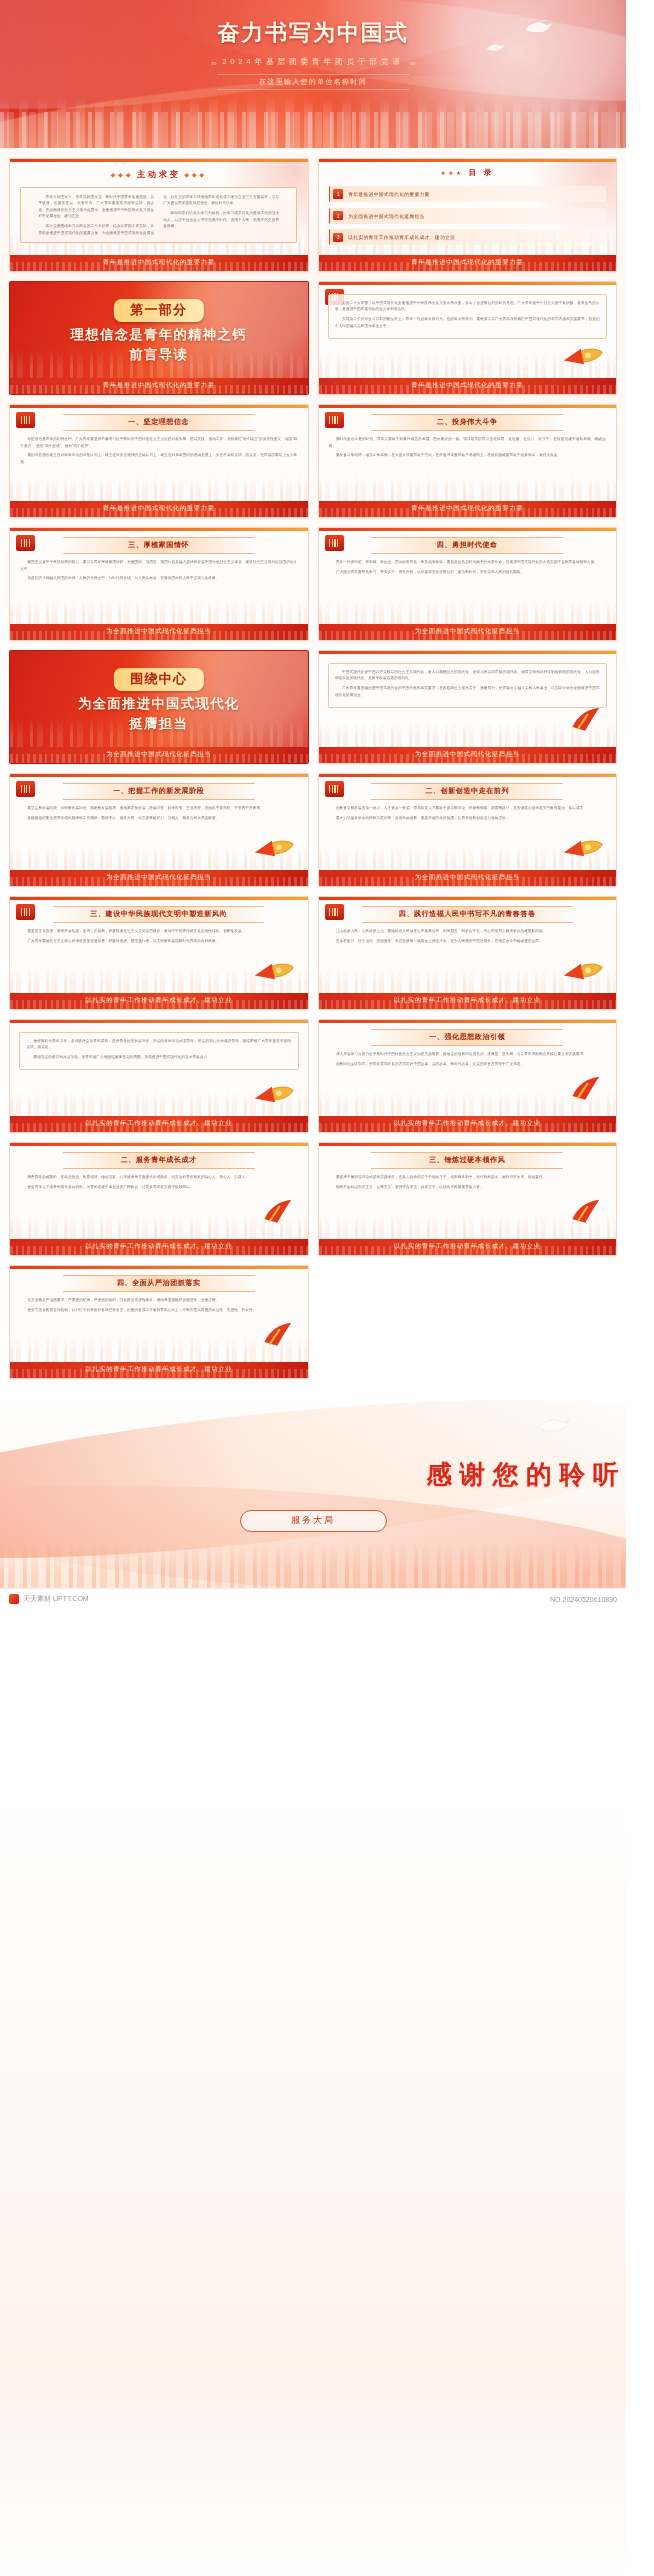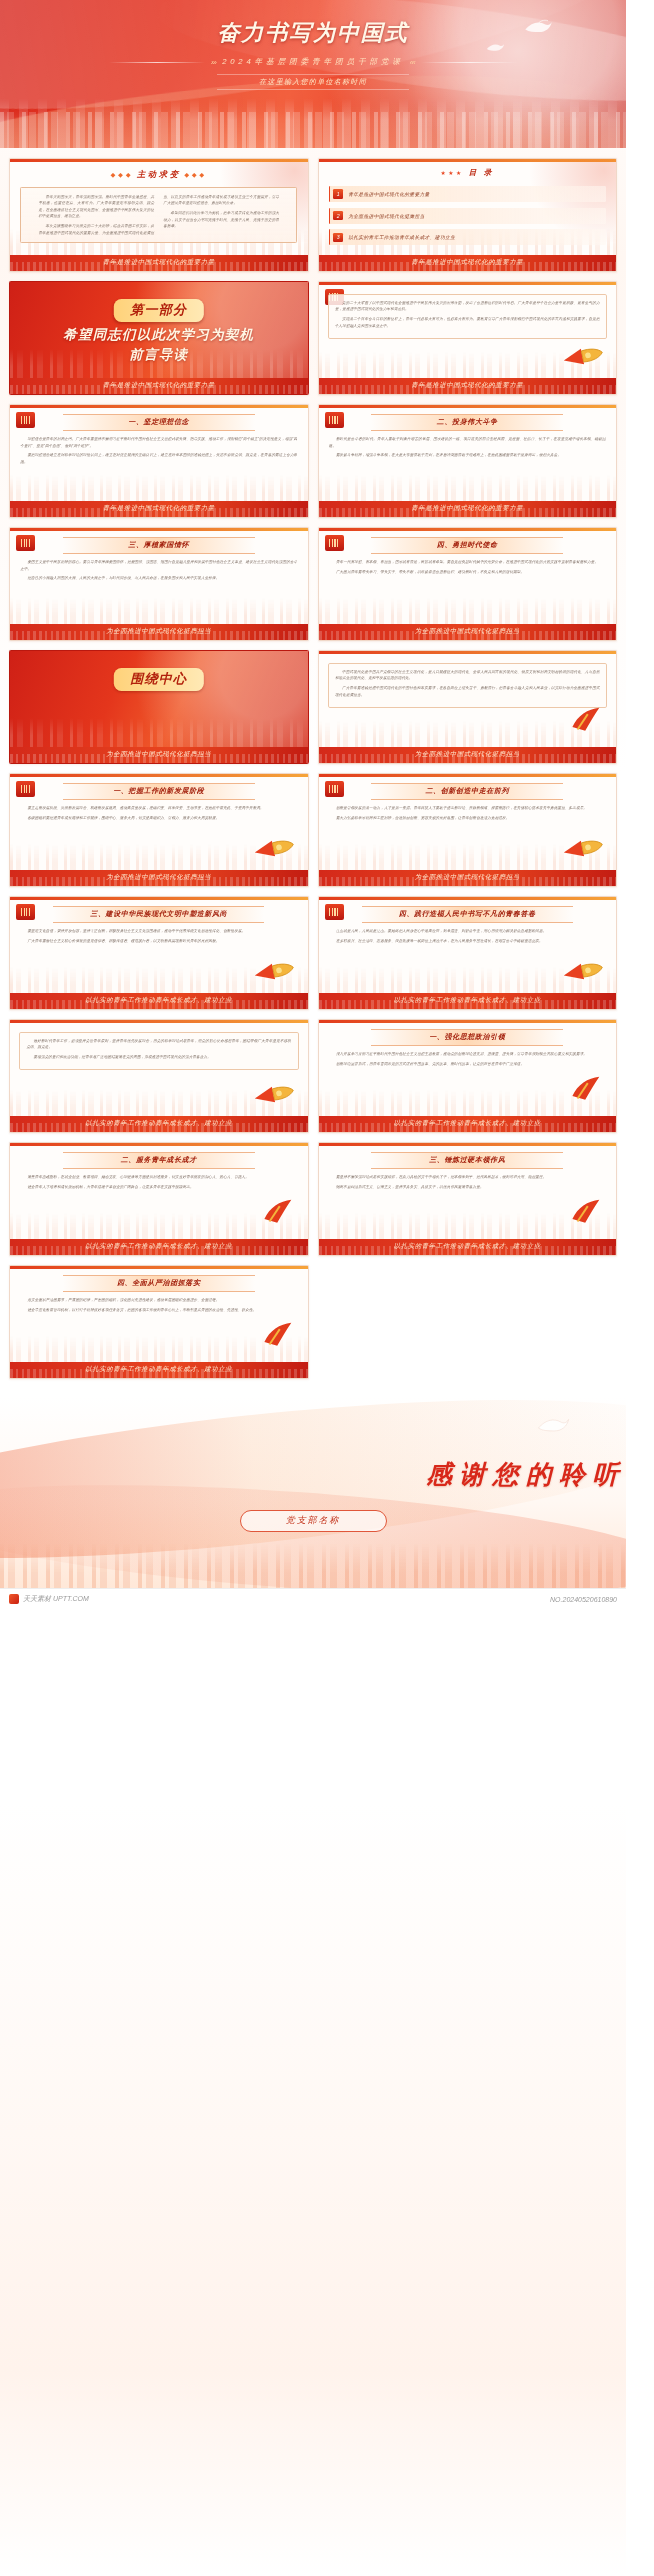--- a/index.html
+++ b/index.html
@@ -8,21 +8,20 @@
     font-family: "Liberation Sans", "DejaVu Sans", sans-serif;
     background: #ffffff;
     color: #333;
   }
   .page {
     width: 626px;
     min-height: 2576px;
     background: linear-gradient(180deg,#fff 0%,#fff7f2 10%,#fff 30%,#fff 70%,#fff3ec 92%,#ffffff 100%);
     position: relative;
     overflow: hidden;
-    font-style: italic;
   }
 
   
   .cover {
     position: relative;
     height: 148px;
     background:
       radial-gradient(circle at 86% 18%, rgba(255,255,255,.55) 0 14%, rgba(255,255,255,0) 40%),
       linear-gradient(115deg,#d62118 0%,#e4301b 28%,#f0482a 48%,#e02b17 70%,#c4170f 100%);
     overflow: hidden;
@@ -58,21 +57,21 @@
   .cover-title {
     position: relative; z-index: 4; text-align: center; padding-top: 19px;
     color: #fff7e8;
     font-family: "DejaVu Sans", "Liberation Sans", sans-serif;
     font-weight: bold; letter-spacing: 1.9px; line-height: 1.28;
   }
   .cover-title .l1 { font-size: 22px; text-shadow: 0 1.3px 3.2px rgba(120,10,0,.55); }
   .cover-title .l2 { font-size: 22px; color:#ffe9b8; text-shadow: 0 1.3px 3.2px rgba(120,10,0,.55); }
   .cover-sub {
     position: relative; z-index: 4; margin: 10.2px auto 0; width: 409px;
-    display: flex; align-items: center; justify-content: center; gap: 6px;
+    display: flex; align-items: flex-end; justify-content: center; gap: 6px;
     color: #ffe2c0; font-size: 7.7px; letter-spacing: 3.8px;
   }
   .cover-sub .line { flex: 1; height: 0.6px; background: linear-gradient(90deg, rgba(255,255,255,0), rgba(255,255,255,.75), rgba(255,255,255,0)); }
   .cover-sub .chev { font-size: 7px; color:#ffd9a6; letter-spacing: -0.6px; }
   .cover-note {
     position: relative; z-index: 4; margin: 6.4px auto 0; width: 192px; text-align:center;
     color:#ffe9c9; font-size: 7px; letter-spacing: 1.3px; padding: 1.9px 0;
     border-top: 0.6px solid rgba(255,255,255,.35); border-bottom: 0.6px solid rgba(255,255,255,.35);
   }
   .dove { position:absolute; z-index:5; color:#fff; opacity:.9; }
@@ -350,21 +349,21 @@
       </div>
       <div class="citybg"></div>
       <div class="footer">
           <span>青年是推进中国式现代化的重要力量</span>
         </div>
     </div>
 
     <div class="slide chapter">
       <div class="tag">第一部分</div>
       <div class="ctitle">
-        <div>希望同志们以此次学习为契机</div>
+        <div>理想信念是青年的精神之钙</div>
         <div>前言导读</div>
       </div>
       <div class="skyline2"></div>
       <div class="footer">
           <span>青年是推进中国式现代化的重要力量</span>
         </div>
     </div>
 
     <div class="slide">
       <div class="topbar"></div>
@@ -437,20 +436,24 @@
         <p>广大团员青年要带头学习、带头实干、带头奉献，以昂扬姿态奋进新征程、建功新时代，不负党和人民的殷切期望。</p>
       </div>
       <div class="citybg"></div>
       <div class="footer">
           <span>为全面推进中国式现代化挺膺担当</span>
         </div>
     </div>
 
     <div class="slide chapter">
       <div class="tag">围绕中心</div>
+      <div class="ctitle">
+        <div>为全面推进中国式现代化</div>
+        <div>挺膺担当</div>
+      </div>
       <div class="skyline2"></div>
       <div class="footer">
           <span>为全面推进中国式现代化挺膺担当</span>
         </div>
     </div>
 
     <div class="slide">
       <div class="topbar"></div>
       <div class="boxed" style="margin-top:11.5px">
         <div class="body-text" style="margin:0">
@@ -634,21 +637,21 @@
 
   </div>
 
   <div class="thanks">
     <div class="ribbonT"></div>
     <div class="ribbonT2"></div>
     <svg class="dove" style="left:537px;top:19px" width="33" height="20.4" viewBox="0 0 46 28">
       <path d="M2 18 C12 6, 24 4, 34 10 C38 12, 42 10, 44 6 C42 16, 34 22, 24 22 C16 22, 8 22, 2 18 Z" fill="#ffffff" stroke="#eccfc0" stroke-width=".6"></path>
     </svg>
     <div class="thanks-title">感谢您的聆听</div>
-    <div class="thanks-box">党支部名称</div>
+    <div class="thanks-box">服务大局</div>
     <div class="skyline3"></div>
   </div>
 
   <div class="wm">
     <div class="brand">
       <span class="logo"></span>
       <span>天天素材 UPTT.COM</span>
     </div>
     <div>NO.20240520610890</div>
   </div>

